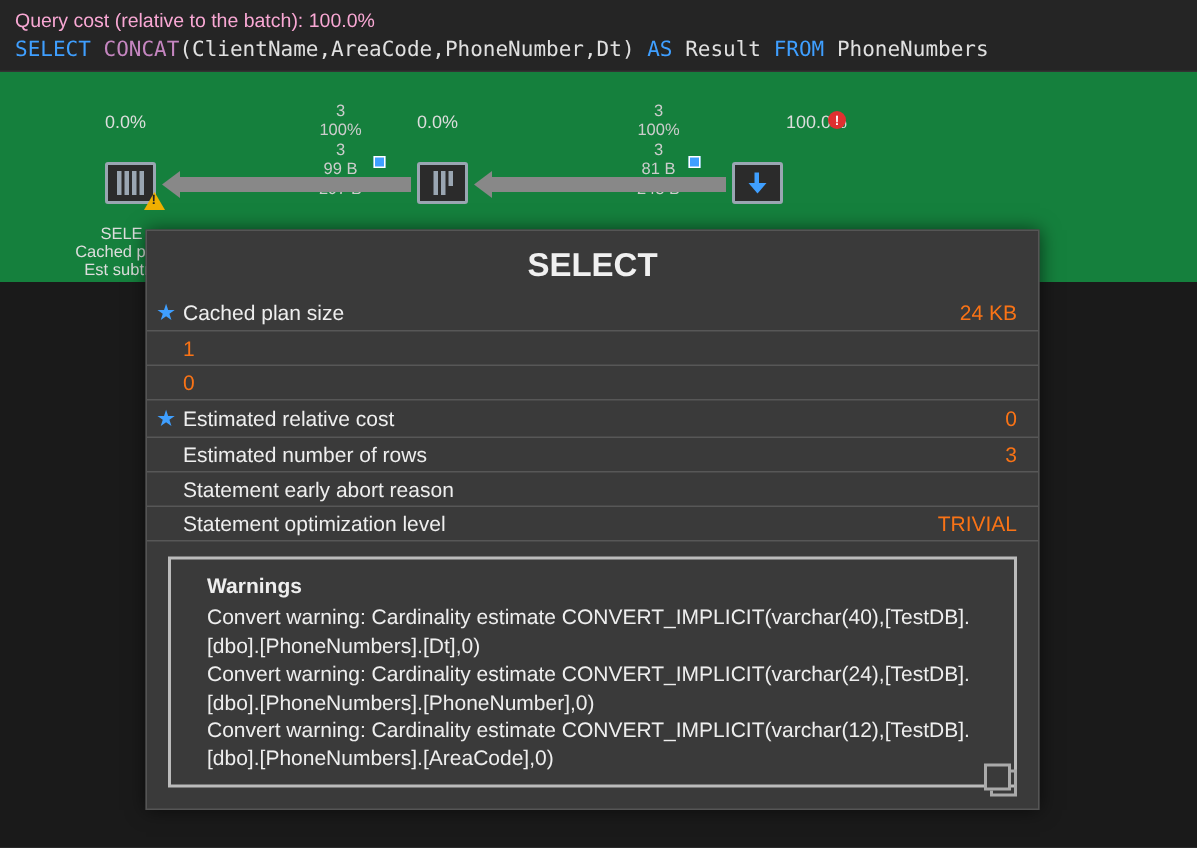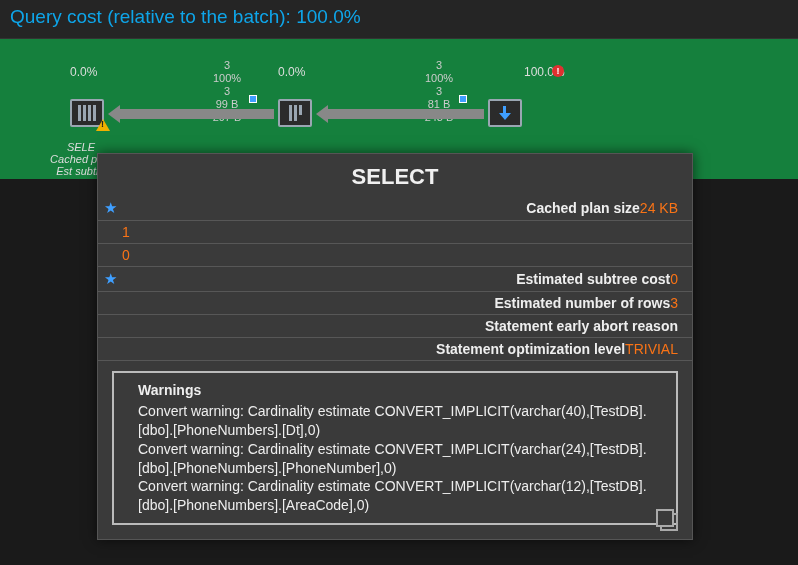--- a/index.html
+++ b/index.html
@@ -11,21 +11,21 @@
     width: 798px;
     height: 565px;
     overflow: hidden;
     position: relative;
   }
   .header {
     background: #252525;
     padding: 6px 10px;
     border-bottom: 1px solid #333;
   }
-  .header-line1 { font-size: 19px; color: #0ea5e9; margin-bottom: 4px; }
+  .header-line1 { font-size: 13px; color: #f9a8d4; margin-bottom: 4px; }
   .sql-line { font-family: Consolas, monospace; font-size: 14px; }
   .kw-select { color: #3f9fff; }
   .kw-func   { color: #c586c0; }
   .kw-as     { color: #3f9fff; }
   .kw-from   { color: #3f9fff; }
   .plain     { color: #e0e0e0; }
 
   .plan-canvas {
     position: relative;
     height: 140px;
@@ -98,21 +98,20 @@
     border-top:9px solid transparent;
     border-bottom:9px solid transparent;
     border-right:12px solid #888;
   }
   .caption-stack {
     position:absolute;
     font-size:11px;
     color:#ddd;
     text-align:center;
     width:90px;
-    font-style:italic;
   }
 
   
   .details {
     position: absolute;
     left: 97px; top: 153px;
     width: 596px;
     background: #3a3a3a;
     border: 1px solid #555;
     box-shadow: 0 0 12px rgba(0,0,0,.6);
@@ -131,21 +130,21 @@
     padding: 3px 14px 3px 6px;
     border-bottom: 1px solid #575757;
     font-size: 14px;
   }
   .prop-row:last-of-type { border-bottom: none; }
   .star {
     width: 18px; flex: 0 0 18px;
     color: #3f9fff;
     font-size: 15px;
   }
-  .prop-label { flex: 1; font-weight: 700; color: #eee; text-align: right; }
+  .prop-label { flex: 1; font-weight: 400; color: #eee; }
   .prop-val { color: #f97316; }
   .warn-box {
     margin: 10px 14px 4px 14px;
     border: 2px solid #bbb;
     padding: 8px 24px;
     font-size: 14px;
     line-height: 1.35;
     color: #eee;
   }
   .warn-box .wtitle { font-weight: 700; margin-bottom: 2px; }
@@ -172,20 +171,33 @@
   .down-arrow-icon::after{
     content:""; position:absolute; left:1px; top:7px;
     border-left:6px solid transparent; border-right:6px solid transparent; border-top:7px solid #3f9fff;
   }
 </style>
 </head>
 <body>
 
 <div class="header">
   <div class="header-line1">Query cost (relative to the batch): 100.0%</div>
+  <div class="sql-line">
+    <span class="kw-select">SELECT</span>
+    <span class="plain"> </span>
+    <span class="kw-func">CONCAT</span><span class="plain">(ClientName,AreaCode,PhoneNumber,Dt)</span>
+    <span class="plain"> </span>
+    <span class="kw-as">AS</span>
+    <span class="plain"> </span>
+    <span class="plain">Result</span>
+    <span class="plain"> </span>
+    <span class="kw-from">FROM</span>
+    <span class="plain"> </span>
+    <span class="plain">PhoneNumbers</span>
+  </div>
 </div>
 
 <div class="plan-canvas">
 
   <span class="pct-label" style="left:70px; top:26px;">0.0%</span>
   <span class="pct-label" style="left:278px; top:26px;">0.0%</span>
   <span class="pct-label" style="left:524px; top:26px;">100.0%</span>
   <span class="red-dot" style="left:552px; top:26px;">!</span>
 
   <div class="stat-stack" style="left:202px; top:20px;">
@@ -246,21 +258,21 @@
   <div class="prop-row">
     <span class="star"></span>
     <span class="prop-val">1</span>
   </div>
   <div class="prop-row">
     <span class="star"></span>
     <span class="prop-val">0</span>
   </div>
   <div class="prop-row">
     <span class="star">★</span>
-    <span class="prop-label">Estimated subtree cost</span>
+    <span class="prop-label">Estimated relative cost</span>
     <span class="prop-val">0</span>
   </div>
   <div class="prop-row">
     <span class="star"></span>
     <span class="prop-label">Estimated number of rows</span>
     <span class="prop-val">3</span>
   </div>
   <div class="prop-row">
     <span class="star"></span>
     <span class="prop-label">Statement early abort reason</span>

